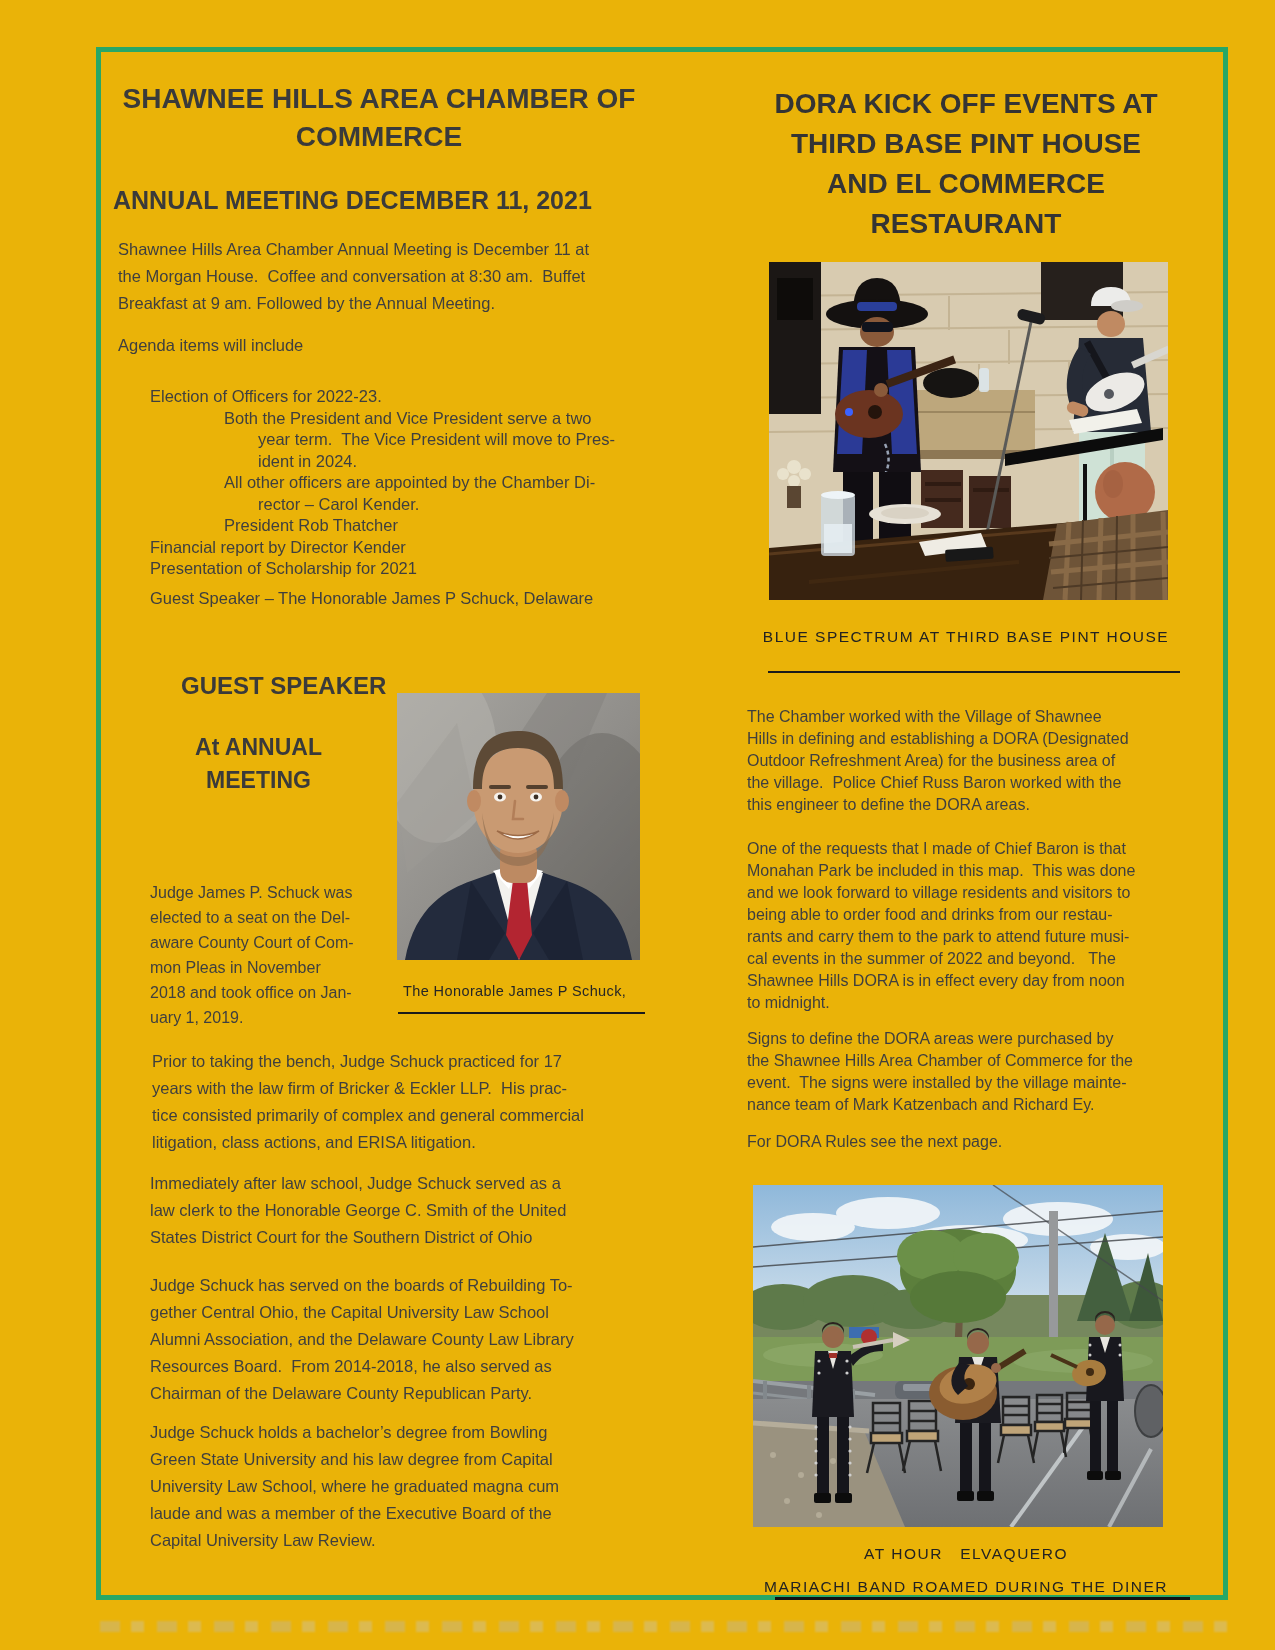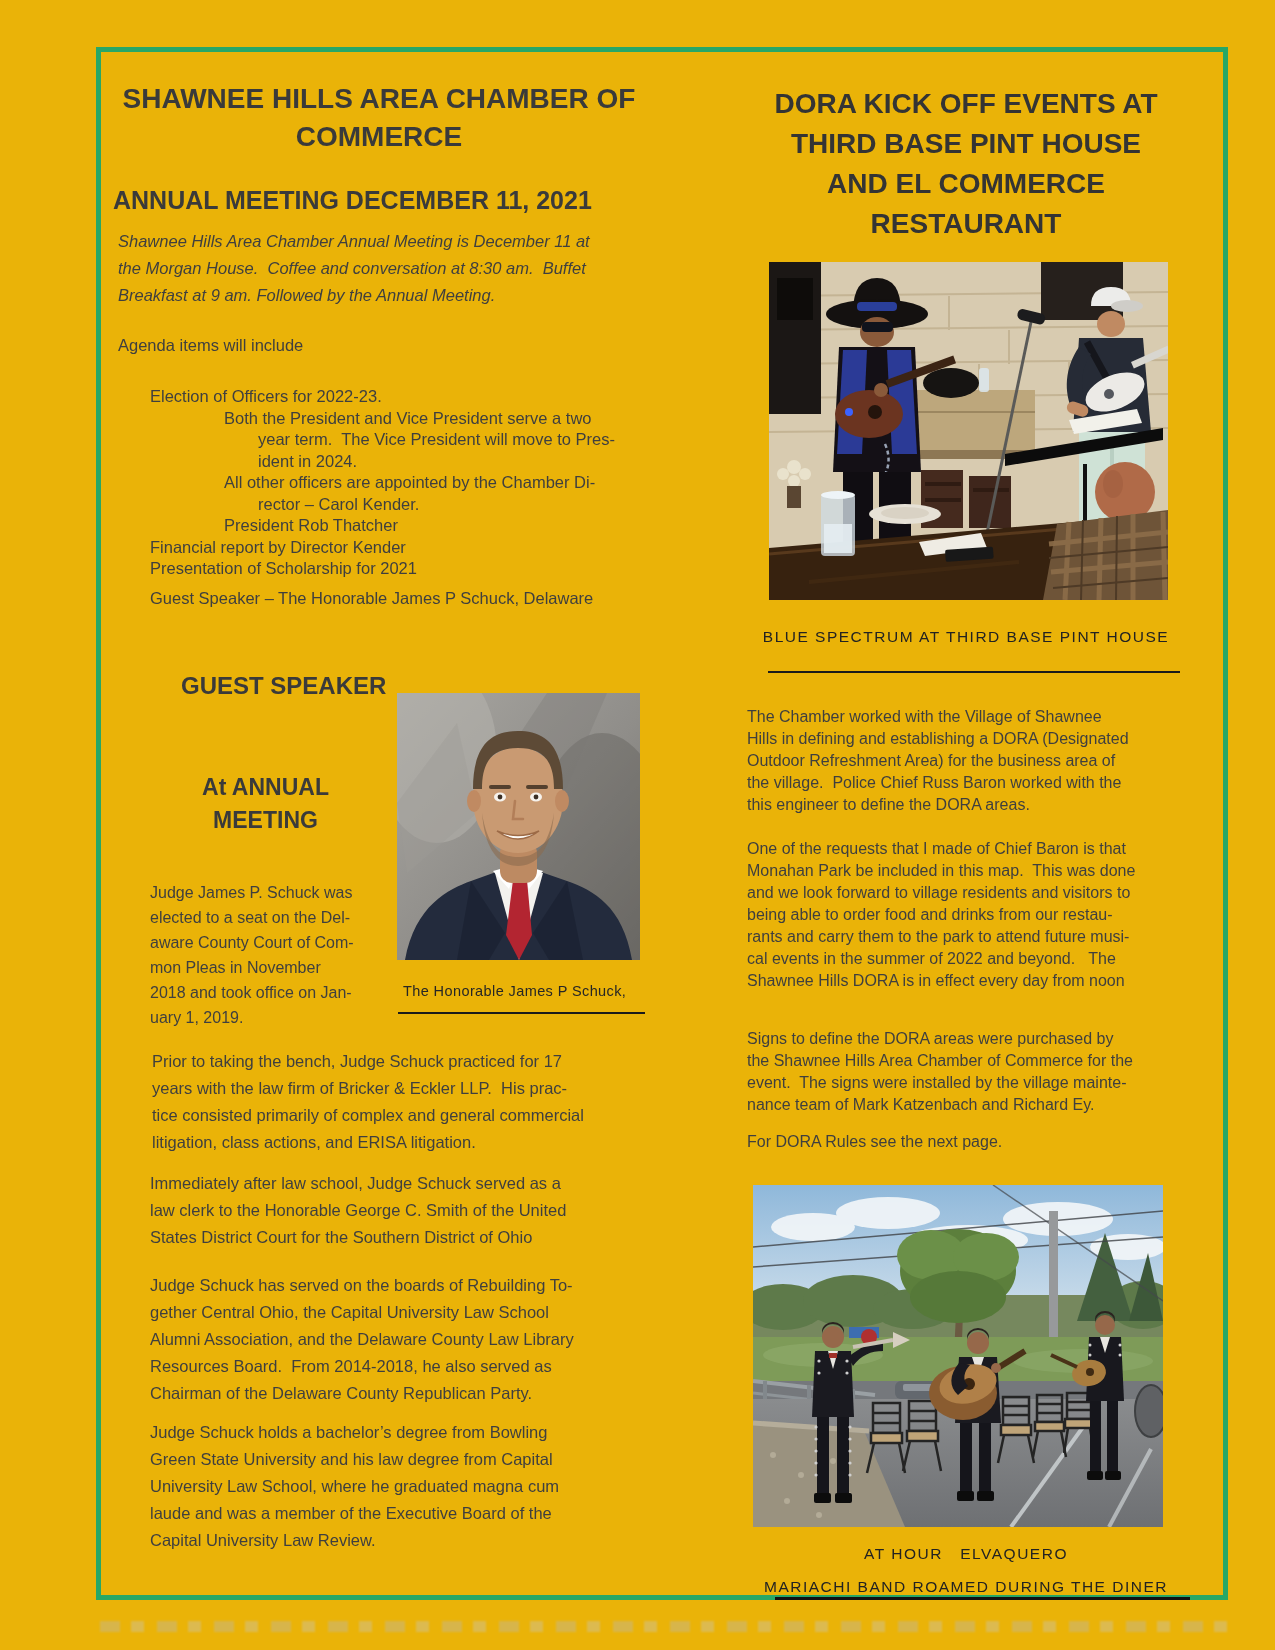--- a/index.html
+++ b/index.html
@@ -42,21 +42,21 @@
 <div class="page">
   <div class="green-frame"></div>
 
   <div class="abs title-l over" style="left:115px;top:80px;width:528px;">
       <div class="line">SHAWNEE HILLS AREA CHAMBER OF</div>
       <div class="line">COMMERCE</div>
     </div>
 
   <div class="abs h2 over" style="left:113px;top:186px;">ANNUAL MEETING DECEMBER 11, 2021</div>
 
-  <div class="abs body over" style="left:118px;top:228px;font-style:italic;">
+  <div class="abs body over" style="left:118px;top:236px;">
       <div class="line">Shawnee Hills Area Chamber Annual Meeting is December 11 at</div>
       <div class="line">the Morgan House.  Coffee and conversation at 8:30 am.  Buffet</div>
       <div class="line">Breakfast at 9 am. Followed by the Annual Meeting.</div>
     </div>
 
   <div class="abs body over" style="left:118px;top:332px;">Agenda items will include</div>
 
   <div class="abs agenda over" style="left:115px;top:386px;width:540px;">
       <div class="line i1">Election of Officers for 2022-23.</div>
       <div class="line i2">Both the President and Vice President serve a two</div>
@@ -65,21 +65,21 @@
       <div class="line i2">All other officers are appointed by the Chamber Di-</div>
       <div class="line i3">rector – Carol Kender.</div>
       <div class="line i2">President Rob Thatcher</div>
       <div class="line i1">Financial report by Director Kender</div>
       <div class="line i1">Presentation of Scholarship for 2021</div>
       <div class="line i1 gap">Guest Speaker – The Honorable James P Schuck, Delaware</div>
     </div>
 
   <div class="abs h3 over" style="left:160px;top:672px;">GUEST SPEAKER</div>
 
-  <div class="abs h3c over" style="left:163px;top:731px;width:205px;margin-top:40px;">
+  <div class="abs h3c over" style="left:156px;top:731px;width:205px;">
       <div class="line">At ANNUAL</div>
       <div class="line">MEETING</div>
     </div>
 
   <svg class="abs photo over" style="left:397px;top:693px;" width="243" height="267" viewBox="0 0 243 267">
     <defs>
       <linearGradient id="jbg" x1="0" y1="0" x2="1" y2="1">
         <stop offset="0" stop-color="#a8a6a1"></stop>
           <stop offset=".55" stop-color="#8f8d89"></stop>
           <stop offset="1" stop-color="#6f6d69"></stop>
@@ -282,20 +282,21 @@
     </div>
 
   <div class="abs rbody over" style="left:747px;top:838px;">
       <div class="line">One of the requests that I made of Chief Baron is that</div>
       <div class="line">Monahan Park be included in this map.  This was done</div>
       <div class="line">and we look forward to village residents and visitors to</div>
       <div class="line">being able to order food and drinks from our restau-</div>
       <div class="line">rants and carry them to the park to attend future musi-</div>
       <div class="line">cal events in the summer of 2022 and beyond.   The</div>
       <div class="line">Shawnee Hills DORA is in effect every day from noon</div>
+      <div class="line">to midnight.</div>
     </div>
 
   <div class="abs rbody over" style="left:747px;top:1028px;">
       <div class="line">Signs to define the DORA areas were purchased by</div>
       <div class="line">the Shawnee Hills Area Chamber of Commerce for the</div>
       <div class="line">event.  The signs were installed by the village mainte-</div>
       <div class="line">nance team of Mark Katzenbach and Richard Ey.</div>
     </div>
 
   <div class="abs rbody over" style="left:747px;top:1131px;">For DORA Rules see the next page.</div>

